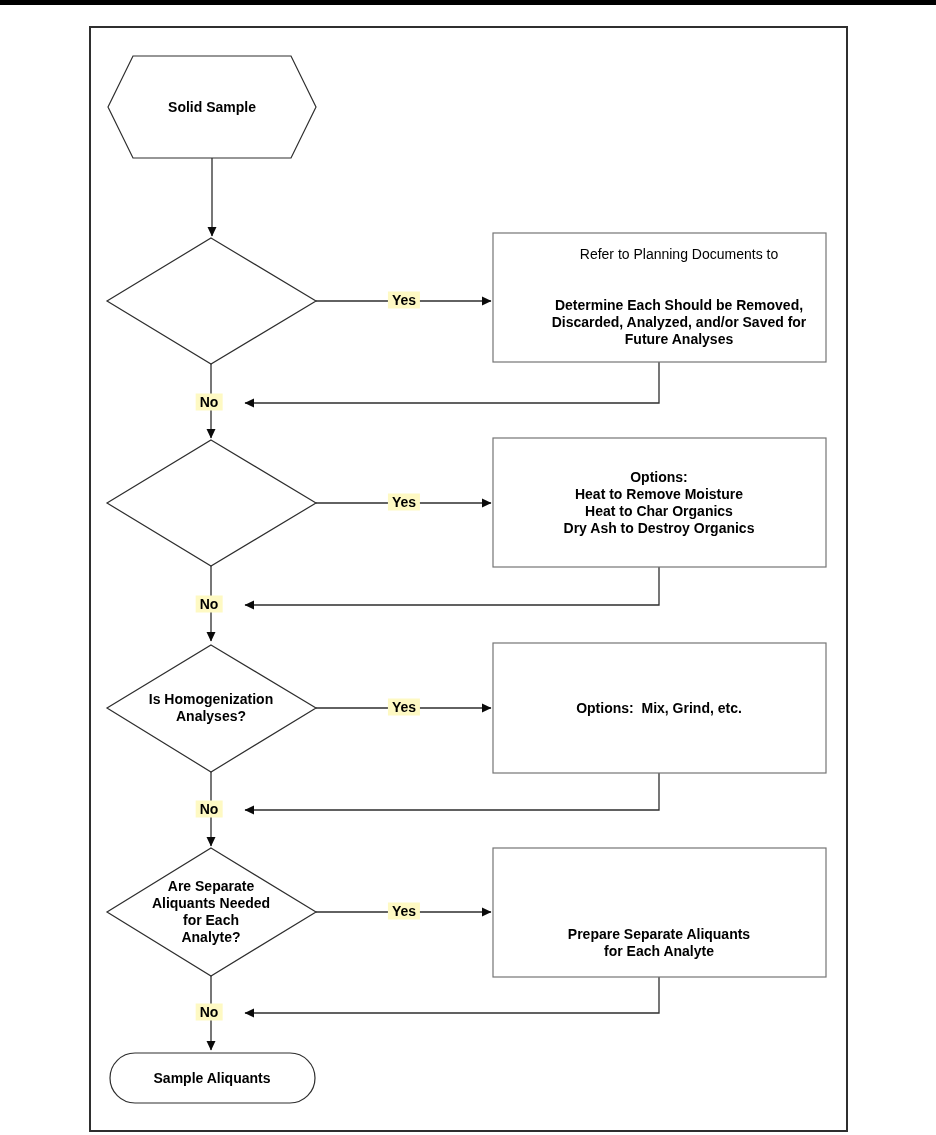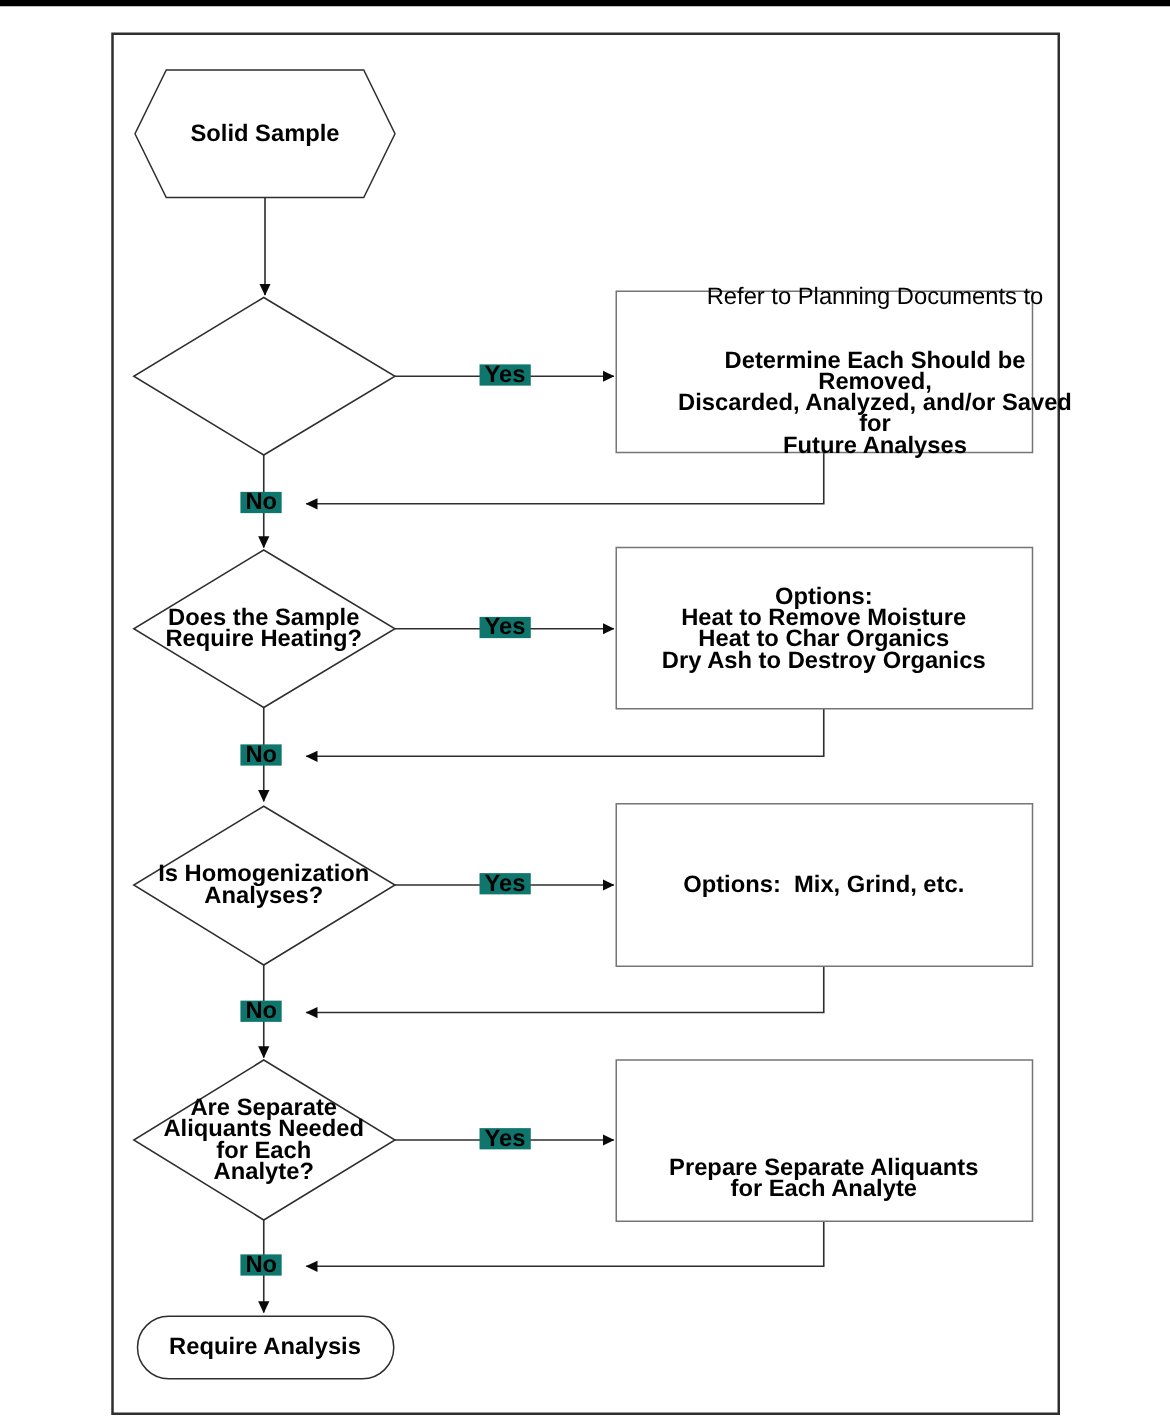--- a/index.html
+++ b/index.html
@@ -27,28 +27,28 @@
   }
   svg.canvas {
     position: absolute;
     left: 0; top: 0;
     width: 936px; height: 1135px;
   }
   .lbl {
     position: absolute;
     transform: translate(-50%, -50%);
     text-align: center;
-    font-size: 19px;
+    font-size: 14px;
     font-weight: bold;
     line-height: 17px;
     white-space: pre-wrap;
     z-index: 3;
   }
   .tag {
-    background: #0f766e;
+    background: #fef9c3;
     padding: 0 4px;
   }
   .box-label { width: 330px; }
   .intro { font-weight: normal; }
 </style>
 </head>
 <body>
 
 <div class="page">
 
@@ -88,30 +88,28 @@
       <rect stroke="#757575" stroke-width="1.2" x="493" y="438" width="333" height="129"></rect>
       <rect stroke="#757575" stroke-width="1.2" x="493" y="643" width="333" height="130"></rect>
       <rect stroke="#757575" stroke-width="1.2" x="493" y="848" width="333" height="129"></rect>
       <rect stroke="#2e2e2e" stroke-width="1.2" x="110" y="1053" width="205" height="50" rx="25" ry="25"></rect>
     </g>
   </svg>
 
   <div class="lbl" style="left:212px; top:107px;">Solid Sample</div>
 
   <div class="lbl tag" style="left:404px; top:300px;">Yes</div>
-  <div class="lbl box-label" style="left:680px; top:297px;padding-left:40px;">
+  <div class="lbl box-label" style="left:659px; top:297px;padding-left:40px;">
     <div class="intro">Refer to Planning Documents to</div>
     <div>Determine Each Should be Removed,
 Discarded, Analyzed, and/or Saved for
 Future Analyses</div>
   </div>
   <div class="lbl tag" style="left:209px; top:402px;">No</div>
 
-  <div class="lbl" style="left:211px; top:503px; width:200px;">Does the Sample
-Require Heating?</div>
   <div class="lbl tag" style="left:404px; top:502px;">Yes</div>
   <div class="lbl box-label" style="left:659px; top:503px;">Options:
 Heat to Remove Moisture
 Heat to Char Organics
 Dry Ash to Destroy Organics</div>
   <div class="lbl tag" style="left:209px; top:604px;">No</div>
 
   <div class="lbl" style="left:211px; top:708px; width:200px;">Is Homogenization
 Analyses?</div>
   <div class="lbl tag" style="left:404px; top:707px;">Yes</div>
@@ -120,15 +118,15 @@
 
   <div class="lbl" style="left:211px; top:912px; width:200px;">Are Separate
 Aliquants Needed
 for Each
 Analyte?</div>
   <div class="lbl tag" style="left:404px; top:911px;">Yes</div>
   <div class="lbl box-label" style="left:659px; top:912px;margin-top:31px;">Prepare Separate Aliquants
 for Each Analyte</div>
   <div class="lbl tag" style="left:209px; top:1012px;">No</div>
 
-  <div class="lbl" style="left:212px; top:1078px;">Require Analysis</div>
+  <div class="lbl" style="left:212px; top:1078px;">Sample Aliquants</div>
 
 </div>
 
 </body></html>

